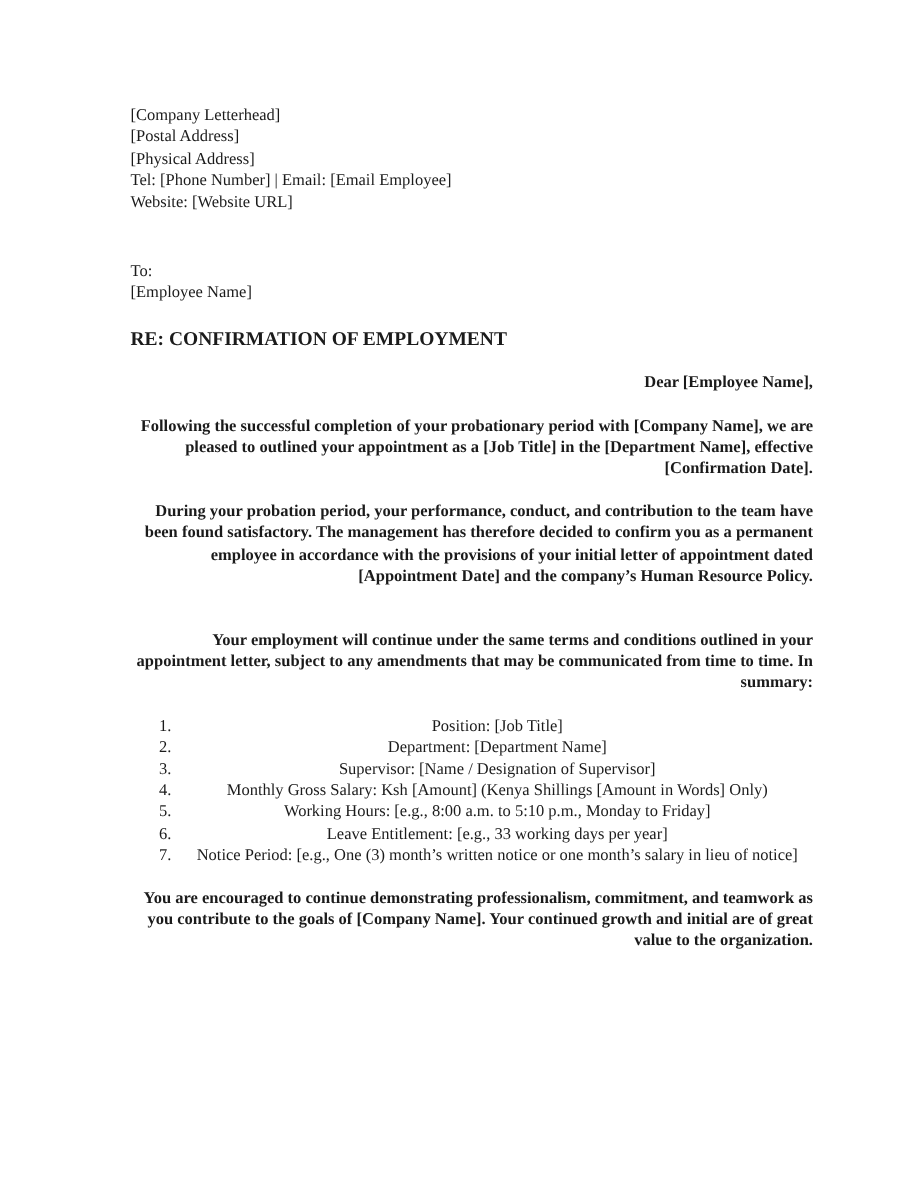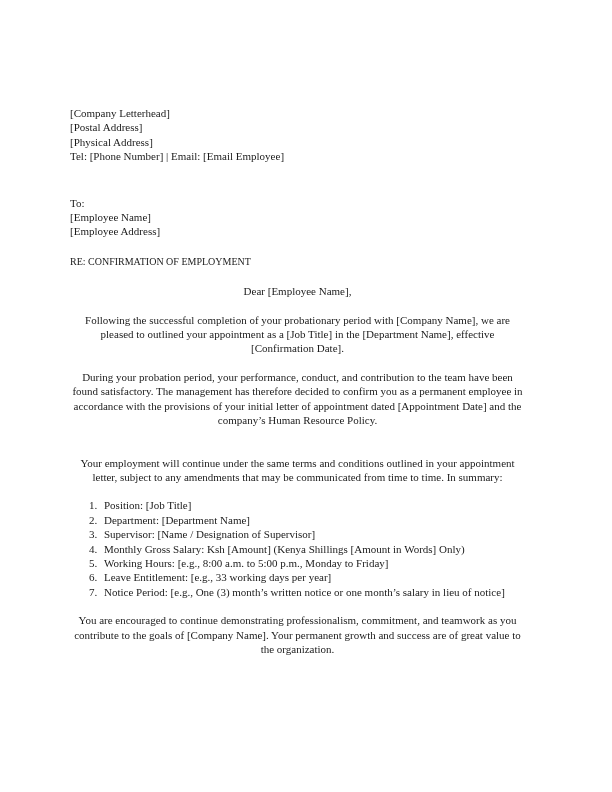--- a/index.html
+++ b/index.html
@@ -12,87 +12,88 @@
     width: 612px;
     height: 792px;
     background: #ffffff;
     box-sizing: border-box;
     overflow: hidden;
     font-family: "Liberation Serif", "DejaVu Serif", serif;
     color: #1b1b1b;
   }
   .doc-body {
     position: absolute;
-    left: 70px;
+    left: 87px;
     top: 70px;
     width: 455px;
-    margin-top: 36px;
   }
   .letterhead {
     font-size: 11px;
     line-height: 14.4px;
     margin: 0;
   }
   .letterhead div {
     white-space: nowrap;
   }
   .block {
     font-size: 11px;
     line-height: 14.4px;
     margin: 0;
   }
   .spacer-sm { height: 14px; }
   .spacer-md { height: 15px; }
   .spacer-lg { height: 16px; }
 
   .heading {
-    font-size: 10px;
+    font-size: 13px;
     line-height: 14.4px;
-    font-weight: normal;
+    font-weight: bold;
     margin: 0;
   }
   p.para {
     font-size: 11px;
     line-height: 14.4px;
     margin: 0;
-    text-align: center;
+    text-align: right;
+    font-weight: bold;
   }
   ol.terms-list {
     margin: 0;
     padding: 0 0 0 30px;
     font-size: 11px;
     line-height: 14.4px;
   }
   ol.terms-list li {
     padding-left: 4px;
     margin: 0;
+    text-align: center;
   }
 </style>
 </head>
 <body>
 
 <div class="page">
   <div class="doc-body">
 
     <div class="letterhead">
       <div>[Company Letterhead]</div>
       <div>[Postal Address]</div>
       <div>[Physical Address]</div>
       <div>Tel: [Phone Number] | Email: [Email Employee]</div>
+      <div>Website: [Website URL]</div>
     </div>
 
     <div class="spacer-lg"></div>
 
 
     <div class="spacer-lg"></div>
 
     <div class="block">
       <div>To:</div>
       <div>[Employee Name]</div>
-      <div>[Employee Address]</div>
     </div>
 
     <div class="spacer-lg"></div>
 
     <div class="heading">RE: CONFIRMATION OF EMPLOYMENT</div>
 
     <div class="spacer-md"></div>
 
     <p class="para">Dear [Employee Name],</p>
 
@@ -111,23 +112,23 @@
 
     <p class="para">Your employment will continue under the same terms and conditions outlined in your appointment letter, subject to any amendments that may be communicated from time to time. In summary:</p>
 
     <div class="spacer-sm"></div>
 
     <ol class="terms-list">
       <li>Position: [Job Title]</li>
       <li>Department: [Department Name]</li>
       <li>Supervisor: [Name / Designation of Supervisor]</li>
       <li>Monthly Gross Salary: Ksh [Amount] (Kenya Shillings [Amount in Words] Only)</li>
-      <li>Working Hours: [e.g., 8:00 a.m. to 5:00 p.m., Monday to Friday]</li>
+      <li>Working Hours: [e.g., 8:00 a.m. to 5:10 p.m., Monday to Friday]</li>
       <li>Leave Entitlement: [e.g., 33 working days per year]</li>
       <li>Notice Period: [e.g., One (3) month’s written notice or one month’s salary in lieu of notice]</li>
     </ol>
 
     <div class="spacer-sm"></div>
 
-    <p class="para">You are encouraged to continue demonstrating professionalism, commitment, and teamwork as you contribute to the goals of [Company Name]. Your permanent growth and success are of great value to the organization.</p>
+    <p class="para">You are encouraged to continue demonstrating professionalism, commitment, and teamwork as you contribute to the goals of [Company Name]. Your continued growth and initial are of great value to the organization.</p>
 
   </div>
 </div>
 
 </body></html>

